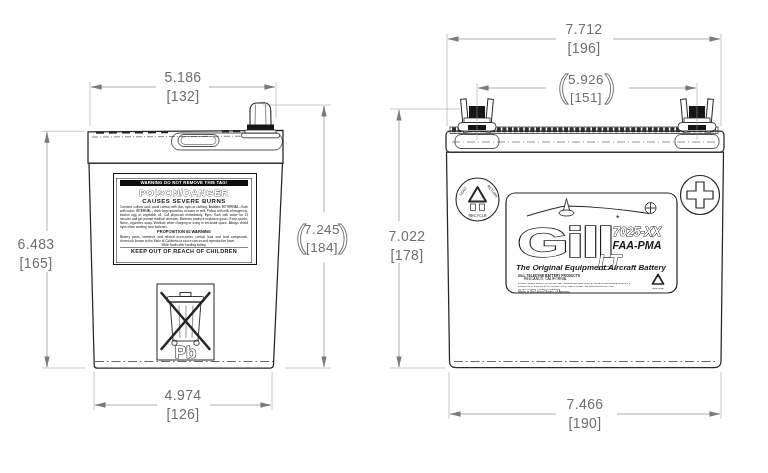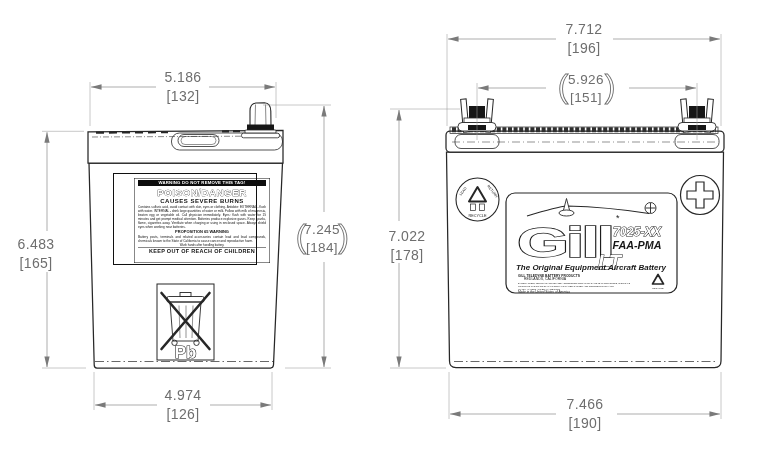--- a/index.html
+++ b/index.html
@@ -9,21 +9,21 @@
   .dimtxt{fill:#6e6e6e;letter-spacing:.4px;font-family:"Liberation Sans",sans-serif;}
   .paren{fill:none;stroke:#6e6e6e;stroke-width:.9px;font-family:"Liberation Sans",sans-serif;}
   .obj{stroke:#272727;fill:none;}
   .objw{stroke:#272727;fill:#ffffff;}
   .blackfill{fill:#161616;stroke:none;}
   .dimline{stroke:#8a8a8a;stroke-width:.7;fill:none;}
   .extline{stroke:#9a9a9a;stroke-width:.55;fill:none;}
   .tiny{fill:#222;font-family:"Liberation Sans",sans-serif;}
   
   .warning-label{position:absolute;left:113px;top:173px;width:144px;height:92px;
-    border:1.4px solid #101010;background:#fff;box-sizing:border-box;z-index:3;padding-left:18px;}
+    border:1.4px solid #101010;background:#fff;box-sizing:border-box;z-index:3;}
   .wl-scale{width:280px;height:178px;transform:scale(.5);transform-origin:0 0;}
   .wl-inner{box-sizing:border-box;width:272px;height:170px;margin:4px;border:1px solid #101010;
     padding:3px 7px 2px 7px;display:flex;flex-direction:column;align-items:stretch;color:#101010;}
   .wl-bar{background:#0d0d0d;color:#fff;font-size:8.6px;font-weight:bold;text-align:center;
     letter-spacing:.4px;padding:1px 0;line-height:1.15;}
   .wl-title-svg{display:block;margin:0 auto;}
   .wl-sub{font-size:12px;font-weight:bold;text-align:center;letter-spacing:1px;line-height:1.05;}
   .wl-body{font-size:6.3px;line-height:1.22;text-align:justify;margin-top:2px;}
   .wl-p65{font-size:8px;font-weight:bold;text-align:center;margin-top:2.5px;}
   .wl-body2{font-size:6.3px;line-height:1.22;text-align:justify;margin-top:1px;}

